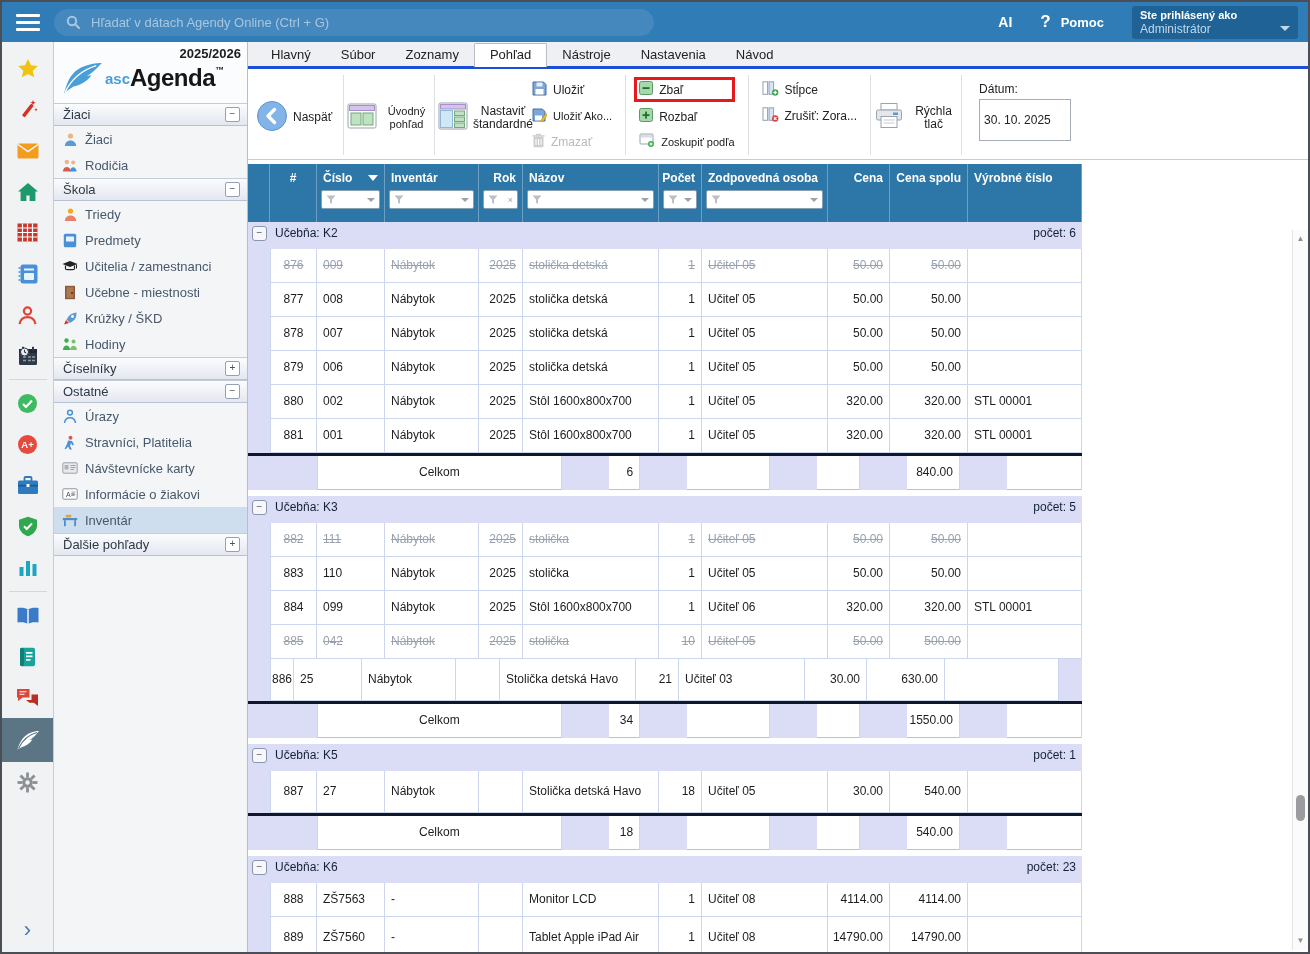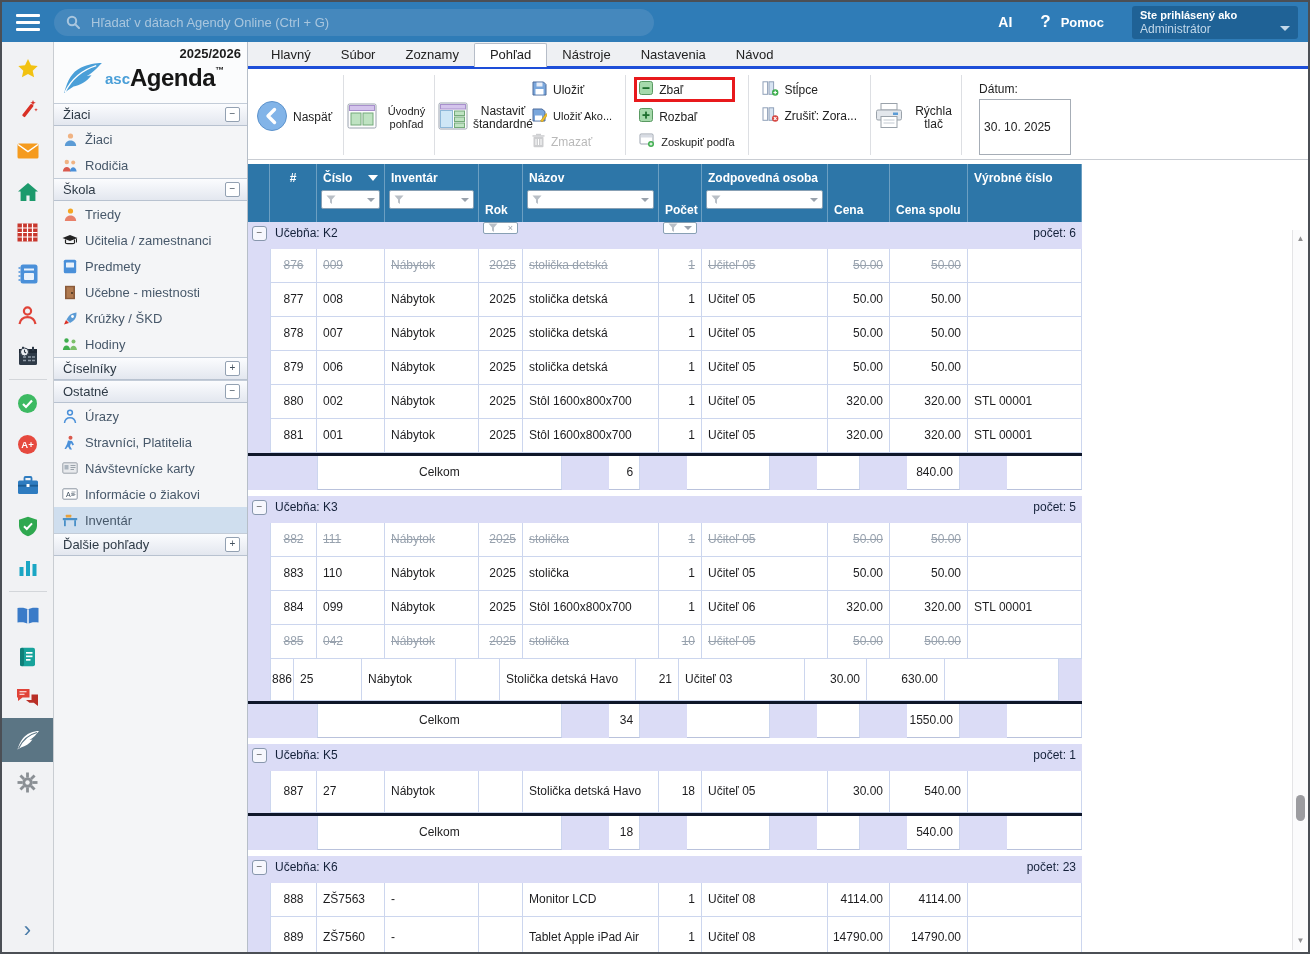--- a/index.html
+++ b/index.html
@@ -50,29 +50,29 @@
   .tab.active{background:#fff;border:1px solid #b6bdc8;border-bottom:none;border-radius:2px 2px 0 0;position:relative;top:1px;padding-bottom:5px;}
 
   .ribbon{flex:0 0 84px;display:flex;align-items:stretch;padding:4px 4px 2px 8px;background:#fff;border-bottom:1px solid #c9cdd3;}
   .rbig{width:84px;display:flex;flex-direction:row;align-items:center;justify-content:flex-start;padding-top:5px;text-align:center;font-size:12px;color:#222;gap:5px;cursor:pointer;line-height:13px;}
   .rsep{border-left:1px solid #dddfe3;margin:2px 3px;}
   .rstack{display:flex;flex-direction:column;justify-content:flex-start;gap:8px;padding:8px 10px 0 10px;font-size:12px;color:#222;}
   .sitem{display:flex;align-items:center;gap:6px;white-space:nowrap;cursor:pointer;}
   .sitem.disabled{color:#b9b9b9;cursor:default;}
   .hl-red{border:3px solid #e8191c;padding:1px 8px 1px 2px;margin:-4px 0 -2px -5px;}
   .dategroup{padding:9px 0 0 14px;font-size:12px;color:#222;}
-  .dinput{width:82px;height:18px;border:1px solid #a6adb6;font-size:12px;padding:18px 4px;font-family:inherit;color:#222;margin-top:3px;display:block;}
+  .dinput{width:82px;height:18px;border:1px solid #a6adb6;font-size:12px;padding:11px 4px;font-family:inherit;color:#222;margin-top:3px;display:block;}
 
   
   .body-area{flex:1;position:relative;min-height:0;background:#fff;overflow:hidden;}
   .grid{width:834px;margin-top:4px;font-size:12px;color:#1d1d1f;}
   .thead{display:flex;height:58px;background:#2d76a8;}
   .hcell{border-right:1px solid rgba(255,255,255,.3);box-sizing:border-box;display:flex;flex-direction:column;cursor:pointer;}
   .hlabel{color:#fff;font-weight:bold;font-size:12px;padding:7px 6px 0;display:flex;align-items:center;}
-  .hlabel.al-r{justify-content:flex-start;margin-top:32px;}
+  .hlabel.al-r{justify-content:flex-end;}
   .hlabel.al-c{justify-content:center;}
   .hfilter{margin:5px 4px 0;height:19px;background:#fff;border-radius:2px;border:1px solid #88a0b4;display:flex;align-items:center;padding:0 4px;justify-content:space-between;box-sizing:border-box;cursor:pointer;}
   .fx{color:#9aa2ac;font-size:9px;margin-left:1px;}
   .fcaret{width:0;height:0;border-left:4px solid transparent;border-right:4px solid transparent;border-top:4px solid #9aa2ac;}
   .sortdesc{width:0;height:0;border-left:5px solid transparent;border-right:5px solid transparent;border-top:6px solid #fff;margin-left:auto;}
 
   .group{background:#dbdcf6;margin-bottom:6px;}
   .ghead{height:22px;display:flex;align-items:center;padding:0 6px 0 4px;font-size:12px;color:#14213a;}
   .gtoggle{width:13px;height:13px;border:1px solid #8897ad;border-radius:3px;background:#f6f7fd;font-size:10px;line-height:11px;text-align:center;color:#555;cursor:pointer;}
   .gname{margin-left:8px;}
@@ -318,36 +318,36 @@
             <span class="mi">
               <svg width="15" height="15" viewBox="0 0 15 15">
                 <circle cx="7.5" cy="4" r="2.6" fill="#f5a623"></circle>
                 <path d="M1.8 14c.5-4 3-5.4 5.7-5.4s5.2 1.4 5.7 5.4z" fill="#e8806a"></path>
               </svg>
             </span>
             <span>Triedy</span>
           </div>
           <div class="side-item">
             <span class="mi">
+              <svg width="14" height="15" viewBox="0 0 14 15">
+                <rect x="0.8" y="0.8" width="12.4" height="13.4" rx="1.5" fill="#4a90d9"></rect>
+                <rect x="3" y="3.5" width="8" height="5" rx="0.5" fill="#eaf2fb"></rect>
+              </svg>
+            </span>
+            <span>Predmety</span>
+          </div>
+          <div class="side-item">
+            <span class="mi">
               <svg width="16" height="13" viewBox="0 0 16 13">
                 <path d="M8 1 15.5 4 8 7 0.5 4z" fill="#222"></path>
                 <path d="M3.5 5.5v3.2c0 1.2 9 1.2 9 0V5.5" stroke="#222" stroke-width="1.2" fill="none"></path>
                 <path d="M14.5 4.5v4" stroke="#222"></path>
               </svg>
             </span>
             <span>Učitelia / zamestnanci</span>
-          </div>
-          <div class="side-item">
-            <span class="mi">
-              <svg width="14" height="15" viewBox="0 0 14 15">
-                <rect x="0.8" y="0.8" width="12.4" height="13.4" rx="1.5" fill="#4a90d9"></rect>
-                <rect x="3" y="3.5" width="8" height="5" rx="0.5" fill="#eaf2fb"></rect>
-              </svg>
-            </span>
-            <span>Predmety</span>
           </div>
           <div class="side-item">
             <span class="mi">
               <svg width="12" height="15" viewBox="0 0 12 15">
                 <rect x="1" y="0.8" width="10" height="13.4" fill="#8a5a3a"></rect>
                 <rect x="2.6" y="2.2" width="6.8" height="10.6" fill="#b07a50"></rect>
                 <circle cx="8" cy="8" r="0.9" fill="#3a2a1a"></circle>
               </svg>
             </span>
             <span>Učebne - miestnosti</span>

